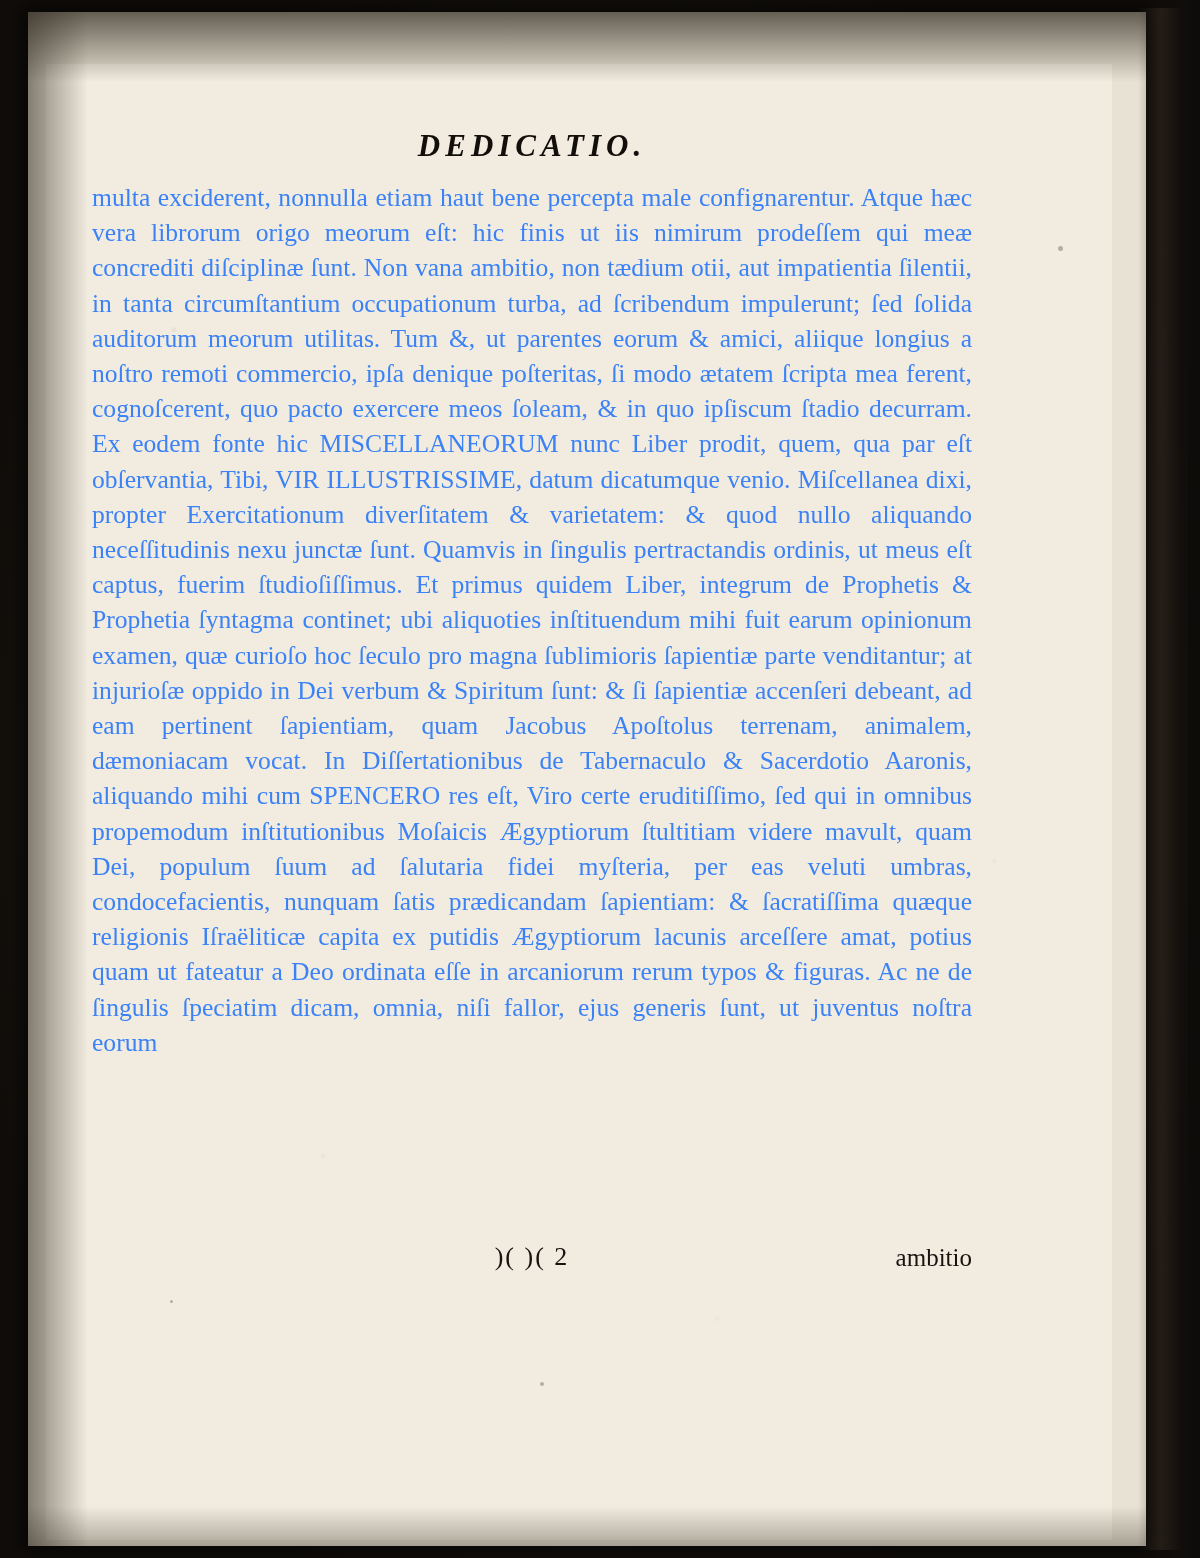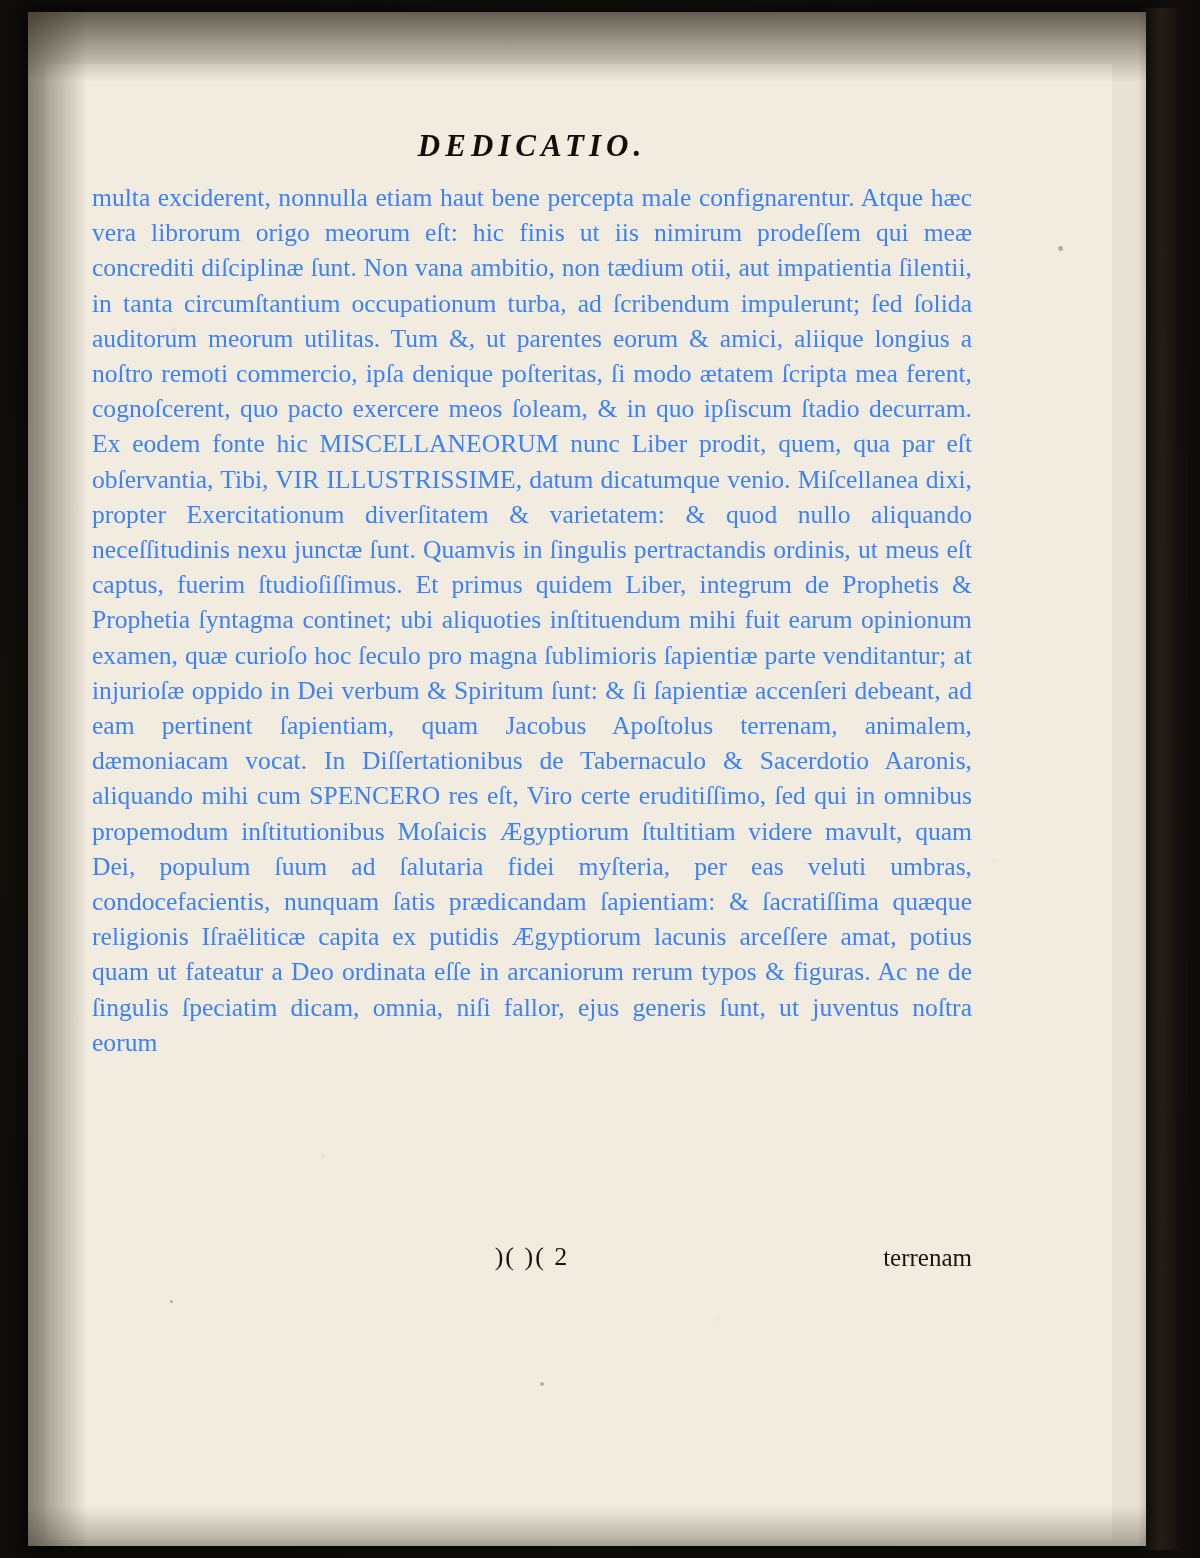--- a/index.html
+++ b/index.html
@@ -182,19 +182,19 @@
 
   <div class="textblock">
     <div class="running-head">DEDICATIO.</div>
     <div class="body-text">
       <p>multa exciderent, nonnulla etiam haut bene percepta male confignarentur. Atque hæc vera librorum origo meorum eſt: hic finis ut iis nimirum prodeſſem qui meæ concrediti diſciplinæ ſunt. Non vana ambitio, non tædium otii, aut impatientia ſilentii, in tanta circumſtantium occupationum turba, ad ſcribendum impulerunt; ſed ſolida auditorum meorum utilitas. Tum &amp;, ut parentes eorum &amp; amici, aliique longius a noſtro remoti commercio, ipſa denique poſteritas, ſi modo ætatem ſcripta mea ferent, cognoſcerent, quo pacto exercere meos ſoleam, &amp; in quo ipſiscum ſtadio decurram. Ex eodem fonte hic MISCELLANEORUM nunc Liber prodit, quem, qua par eſt obſervantia, Tibi, VIR ILLUSTRISSIME, datum dicatumque venio. Miſcellanea dixi, propter Exercitationum diverſitatem &amp; varietatem: &amp; quod nullo aliquando neceſſitudinis nexu junctæ ſunt. Quamvis in ſingulis pertractandis ordinis, ut meus eſt captus, fuerim ſtudioſiſſimus. Et primus quidem Liber, integrum de Prophetis &amp; Prophetia ſyntagma continet; ubi aliquoties inſtituendum mihi fuit earum opinionum examen, quæ curioſo hoc ſeculo pro magna ſublimioris ſapientiæ parte venditantur; at injurioſæ oppido in Dei verbum &amp; Spiritum ſunt: &amp; ſi ſapientiæ accenſeri debeant, ad eam pertinent ſapientiam, quam Jacobus Apoſtolus terrenam, animalem, dæmoniacam vocat. In Diſſertationibus de Tabernaculo &amp; Sacerdotio Aaronis, aliquando mihi cum SPENCERO res eſt, Viro certe eruditiſſimo, ſed qui in omnibus propemodum inſtitutionibus Moſaicis Ægyptiorum ſtultitiam videre mavult, quam Dei, populum ſuum ad ſalutaria fidei myſteria, per eas veluti umbras, condocefacientis, nunquam ſatis prædicandam ſapientiam: &amp; ſacratiſſima quæque religionis Iſraëliticæ capita ex putidis Ægyptiorum lacunis arceſſere amat, potius quam ut fateatur a Deo ordinata eſſe in arcaniorum rerum typos &amp; figuras. Ac ne de ſingulis ſpeciatim dicam, omnia, niſi fallor, ejus generis ſunt, ut juventus noſtra eorum</p>
     </div>
   </div>
 
   <div class="footline">
     <div class="signature">)( )( 2</div>
-    <div class="catchword">terrenam</div>
+    <div class="catchword">ambitio</div>
   </div>
 
   <div class="speck" style="left:1058px; top:246px; width:5px; height:5px;"></div>
   <div class="speck" style="left:540px; top:1382px; width:4px; height:4px;"></div>
   <div class="speck" style="left:170px; top:1300px; width:3px; height:3px;"></div>
 </div>
 
 </body></html>

